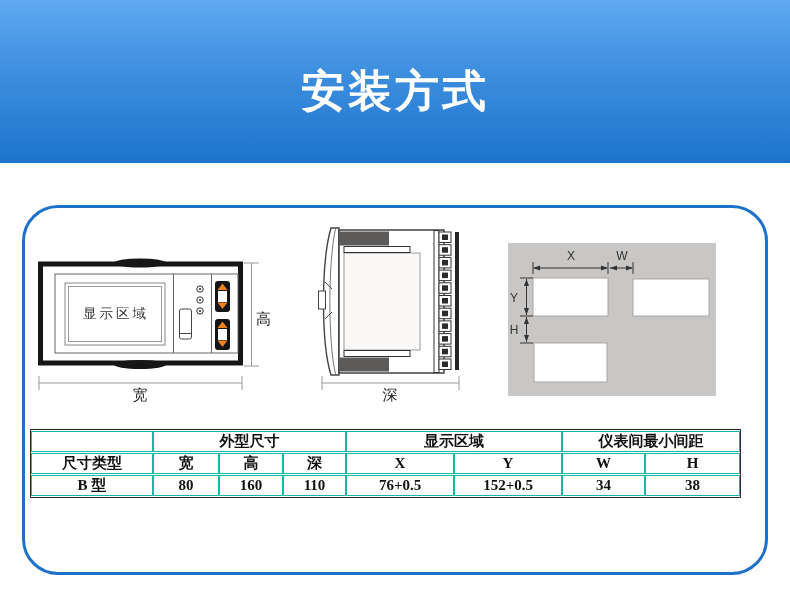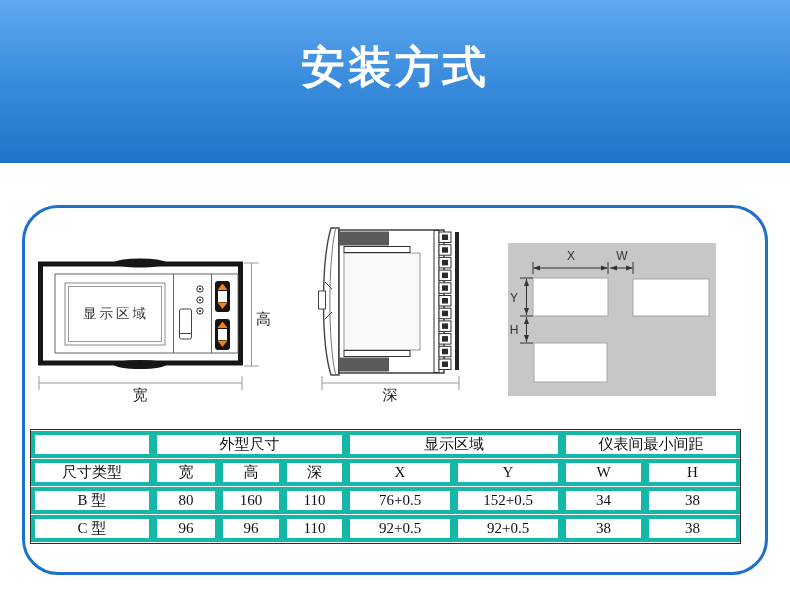--- a/index.html
+++ b/index.html
@@ -6,21 +6,21 @@
   body{
     width:790px;height:616px;position:relative;background:#ffffff;
     font-family:"Liberation Sans","DejaVu Sans",sans-serif;overflow:hidden;
   }
   
   .banner{
     position:absolute;left:0;top:0;width:790px;height:163px;
     background:linear-gradient(to bottom,#60a9f1 0%,#3c8ede 45%,#1e74cc 100%);
   }
   .banner h1{
-    margin:0;padding-top:38px;text-align:center;
+    margin:0;padding-top:62px;text-align:center;
     font-size:44px;font-weight:bold;color:#ffffff;letter-spacing:3px;
     font-family:"Liberation Sans","DejaVu Sans",sans-serif;
   }
   
   .panel{
     position:absolute;left:22px;top:205px;width:746px;height:370px;
     border:3px solid #1e71c8;border-radius:36px;background:#ffffff;
     box-sizing:border-box;
   }
   .panel svg.diagrams{position:absolute;left:-3px;top:-3px;}
@@ -30,24 +30,25 @@
   svg text.dimzh{font-size:15px;}
   svg text.dimlat{font-size:12px;font-family:"Liberation Sans","DejaVu Sans",sans-serif;fill:#333;}
   svg text.display{font-size:13.5px;letter-spacing:3px;fill:#333;}
   
   table.dims{
     position:absolute;left:5px;top:221px;width:711px;
     border-collapse:separate;border-spacing:0 1px;
     border:1px solid #2b2b2b;table-layout:fixed;background:#ffffff;
   }
   table.dims td{
-    border:4px solid #14b8a6;text-align:center;vertical-align:middle;
+    border:1px solid #14b8a6;text-align:center;vertical-align:middle;
     font-family:"Liberation Serif","DejaVu Serif",serif;
     font-size:15px;color:#111;padding:0;overflow:hidden;white-space:nowrap;
     box-sizing:border-box;
+    font-weight:bold;
   }
   tr.grouprow td{height:17px;}
   tr.headrow td{height:21px;margin-left:41px;}
   tr.datarow td{height:21px;}
 </style>
 </head>
 <body>
 
 <div class="banner">
   <h1>安装方式</h1>
@@ -237,25 +238,15 @@
     <tr class="datarow">
       <td>B 型</td>
       <td>80</td>
       <td>160</td>
       <td>110</td>
       <td>76+0.5</td>
       <td>152+0.5</td>
       <td>34</td>
       <td>38</td>
     </tr>
-    <tr class="datarow">
-      <td>C 型</td>
-      <td>96</td>
-      <td>96</td>
-      <td>110</td>
-      <td>92+0.5</td>
-      <td>92+0.5</td>
-      <td>38</td>
-      <td>38</td>
-    </tr>
   </tbody>
     </table>
 </div>
 
 </body></html>

